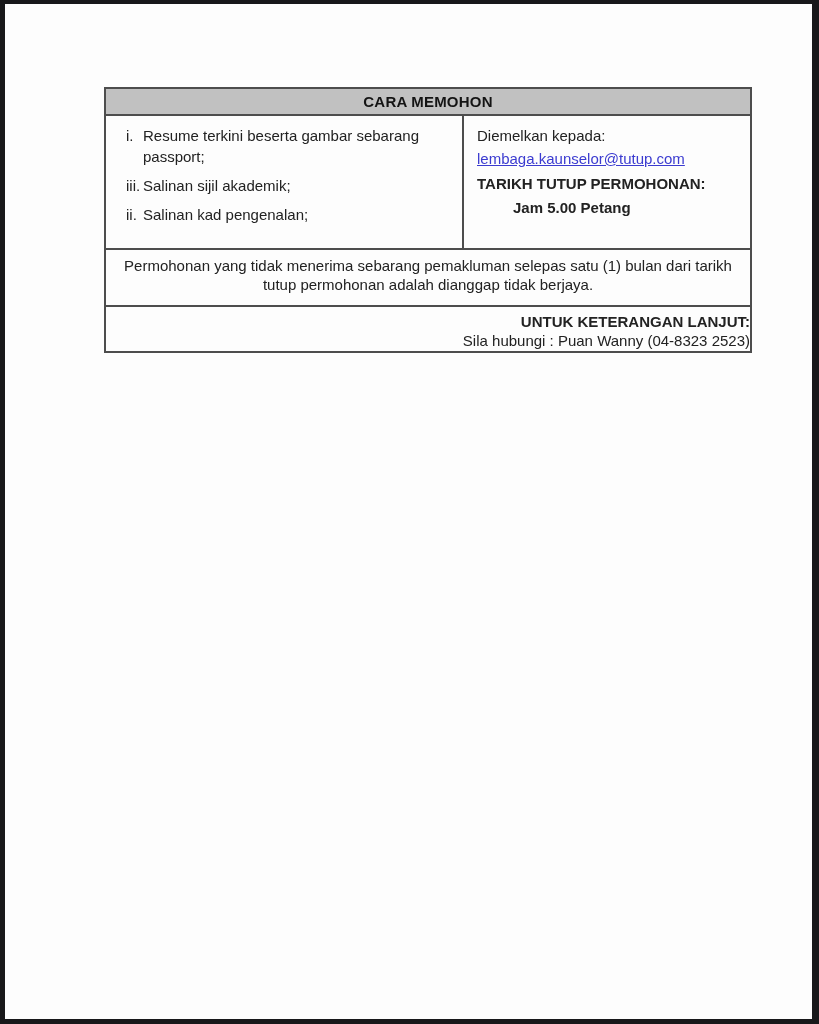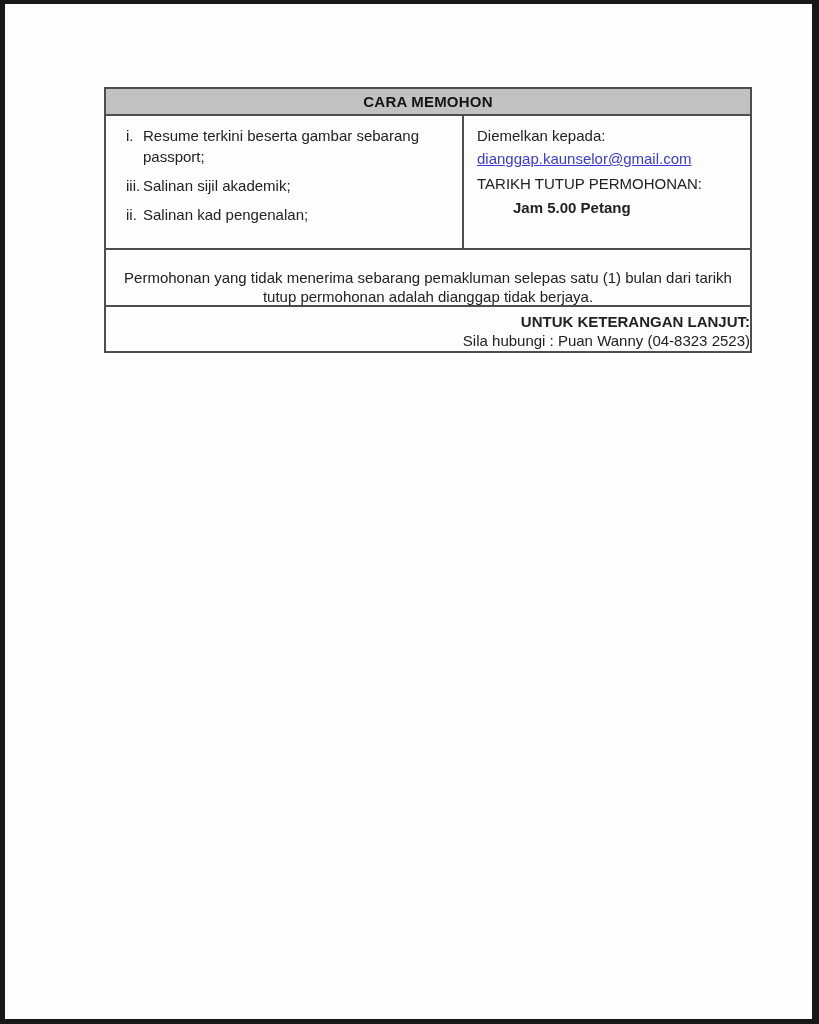--- a/index.html
+++ b/index.html
@@ -53,27 +53,27 @@
   .col-submit {
     flex: 1;
     padding: 8px 8px 2px 13px;
     line-height: 23px;
   }
   .email-link {
     color: #3b3bd0;
     text-decoration: underline;
     display: inline-block;
   }
-  .deadline-label { font-weight: normal; margin-top: 2px; }
+  .deadline-label { font-weight: bold; margin-top: 2px; }
   .deadline-val { font-weight: bold; padding-left: 36px; margin-top: 2px; line-height: 21px; }
   .deadline-val.first { margin-top: 5px; }
   .row-note {
     height: 57px;
     border-bottom: 2px solid #4d4d4d;
-    padding-top: 18px;
+    padding-top: 6px;
     text-align: center;
     line-height: 19px;
   }
   .row-note p { max-width: 628px; margin: 0 auto; }
   .row-contact {
     height: 44px;
     padding-top: 5px;
     text-align: right;
     line-height: 19px;
   }
@@ -103,21 +103,21 @@
         <span class="req-text">Salinan sijil akademik;</span>
       </div>
       <div class="req-item">
         <span class="req-marker">ii.</span>
         <span class="req-text">Salinan kad pengenalan;</span>
       </div>
     </div>
 
     <div class="col-submit">
       <div>Diemelkan kepada:</div>
-      <a href="#" class="email-link">dianggap.kaunselor@gmail.com</a>
+      <a href="#" class="email-link">lembaga.kaunselor@tutup.com</a>
       <div class="deadline-label">TARIKH TUTUP PERMOHONAN:</div>
       <div class="deadline-val">Jam 5.00 Petang</div>
     </div>
 
   </div>
 
   <div class="row-note">
     <p>Permohonan yang tidak menerima sebarang pemakluman selepas satu (1) bulan dari tarikh tutup permohonan adalah dianggap tidak berjaya.</p>
   </div>
 

